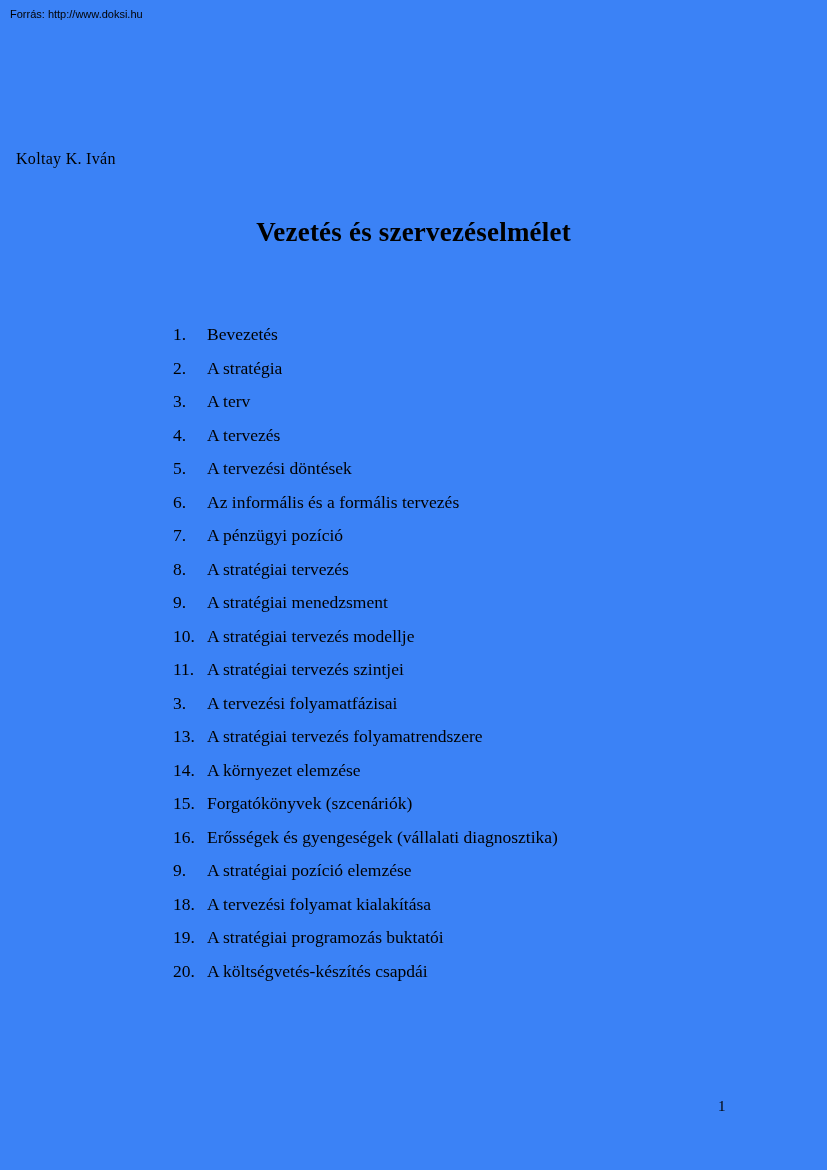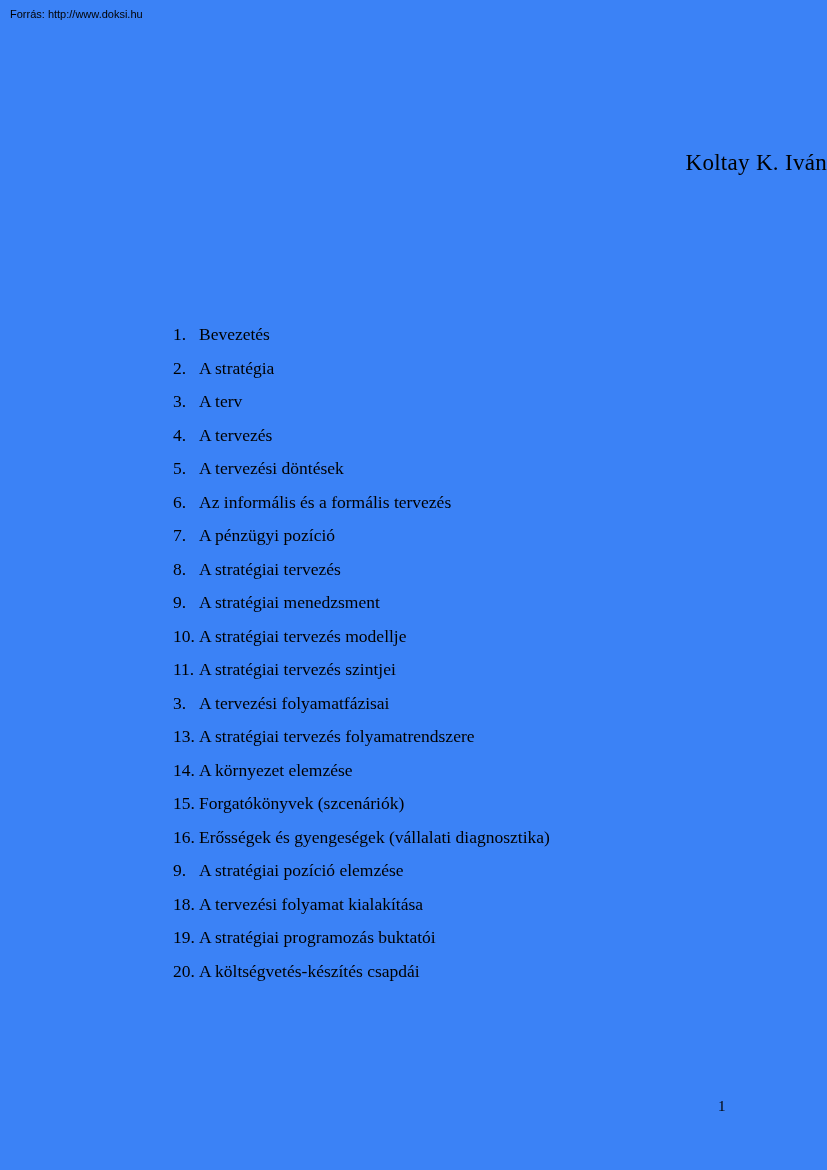--- a/index.html
+++ b/index.html
@@ -24,22 +24,22 @@
     font-family: "Liberation Sans", "DejaVu Sans", sans-serif;
     font-size: 11px;
     color: #000000;
     white-space: nowrap;
   }
   .author {
     position: absolute;
     left: 0;
     right: 0;
     top: 150px;
-    text-align: right;
-    font-size: 23px;
+    text-align: left;
+    font-size: 16px;
     letter-spacing: 0.3px;
     margin-left: 16px;
   }
   .doc-title {
     position: absolute;
     left: 0;
     right: 0;
     top: 217px;
     text-align: center;
     font-size: 27px;
@@ -58,37 +58,39 @@
     font-size: 17.5px;
     white-space: nowrap;
   }
   .toc-num {
     display: inline-block;
     min-width: 26px;
     text-align: left;
   }
   .toc-label {
     display: inline-block;
+    margin-left: 8px;
   }
   .page-number {
     position: absolute;
     left: 718px;
     top: 1098px;
     font-size: 15px;
   }
 </style>
 </head>
 <body>
 
 <div class="page">
 
   <div class="source-note">Forrás: http://www.doksi.hu</div>
 
   <div class="author">Koltay K. Iván</div>
 
+  <h1 class="doc-title">Vezetés és szervezéselmélet</h1>
 
   <div class="toc">
     <div class="toc-row">
       <span class="toc-num">1.</span>
       <span class="toc-label">Bevezetés</span>
     </div>
     <div class="toc-row">
       <span class="toc-num">2.</span>
       <span class="toc-label">A stratégia</span>
     </div>

